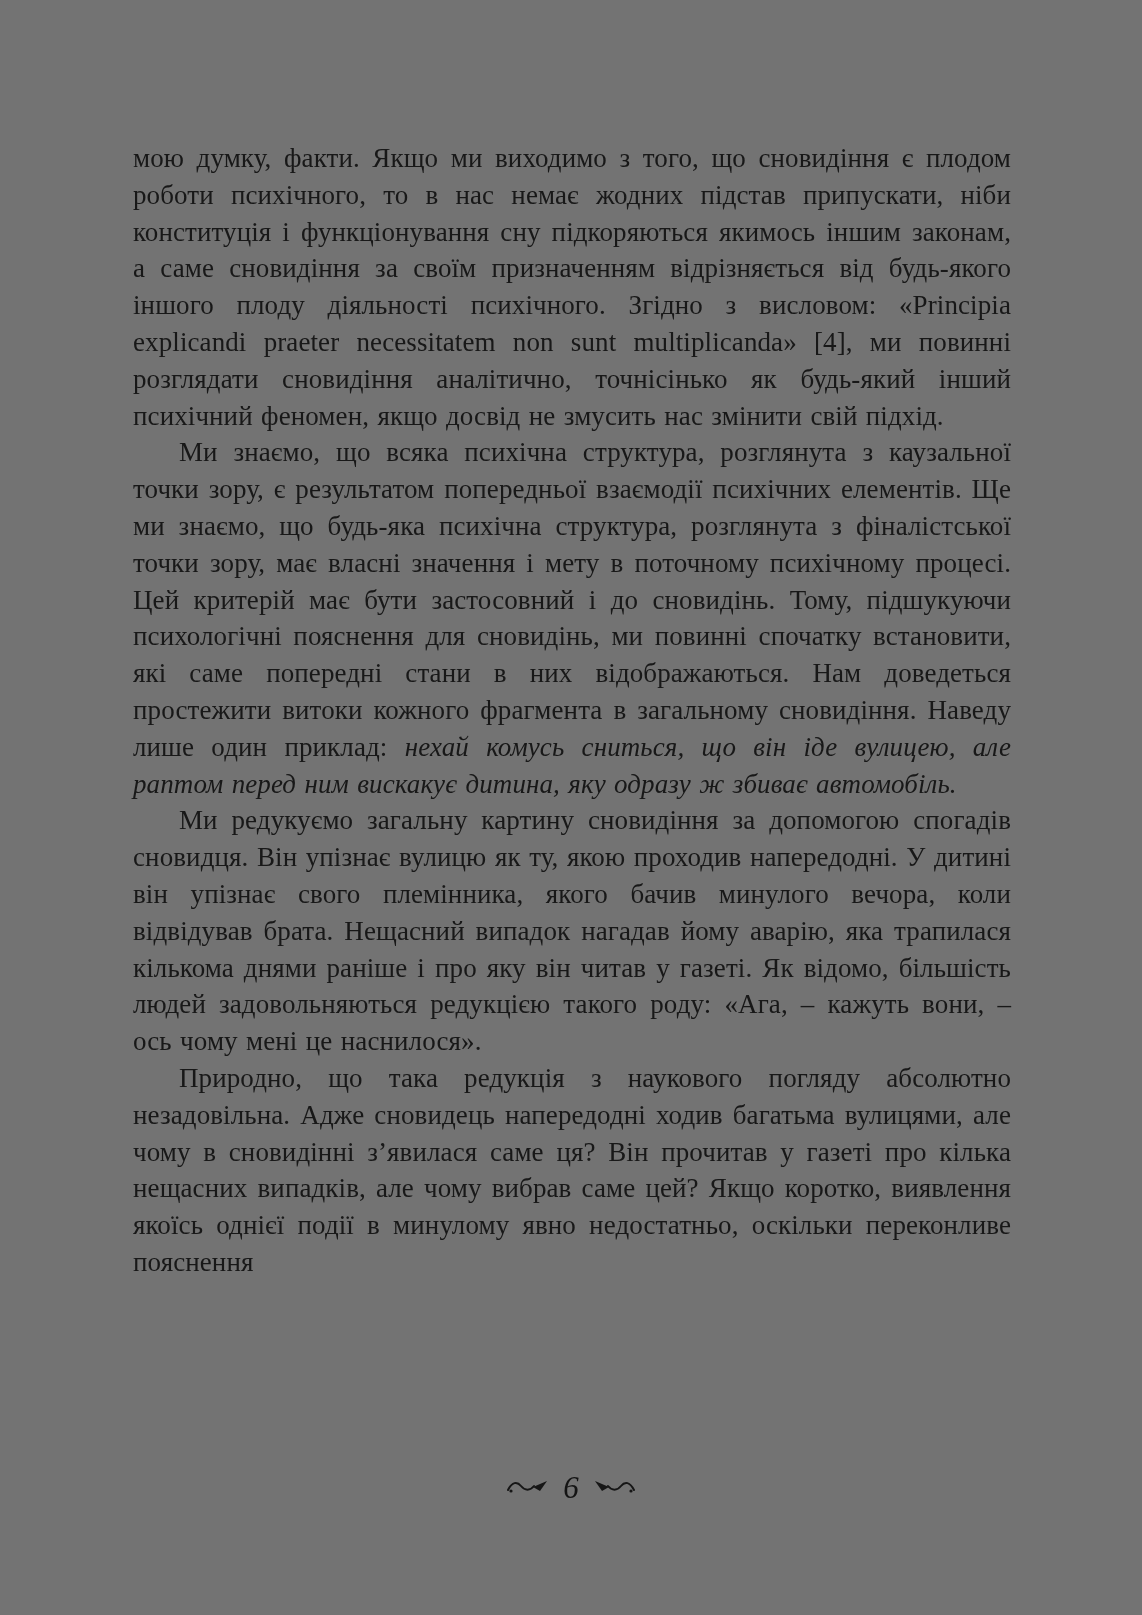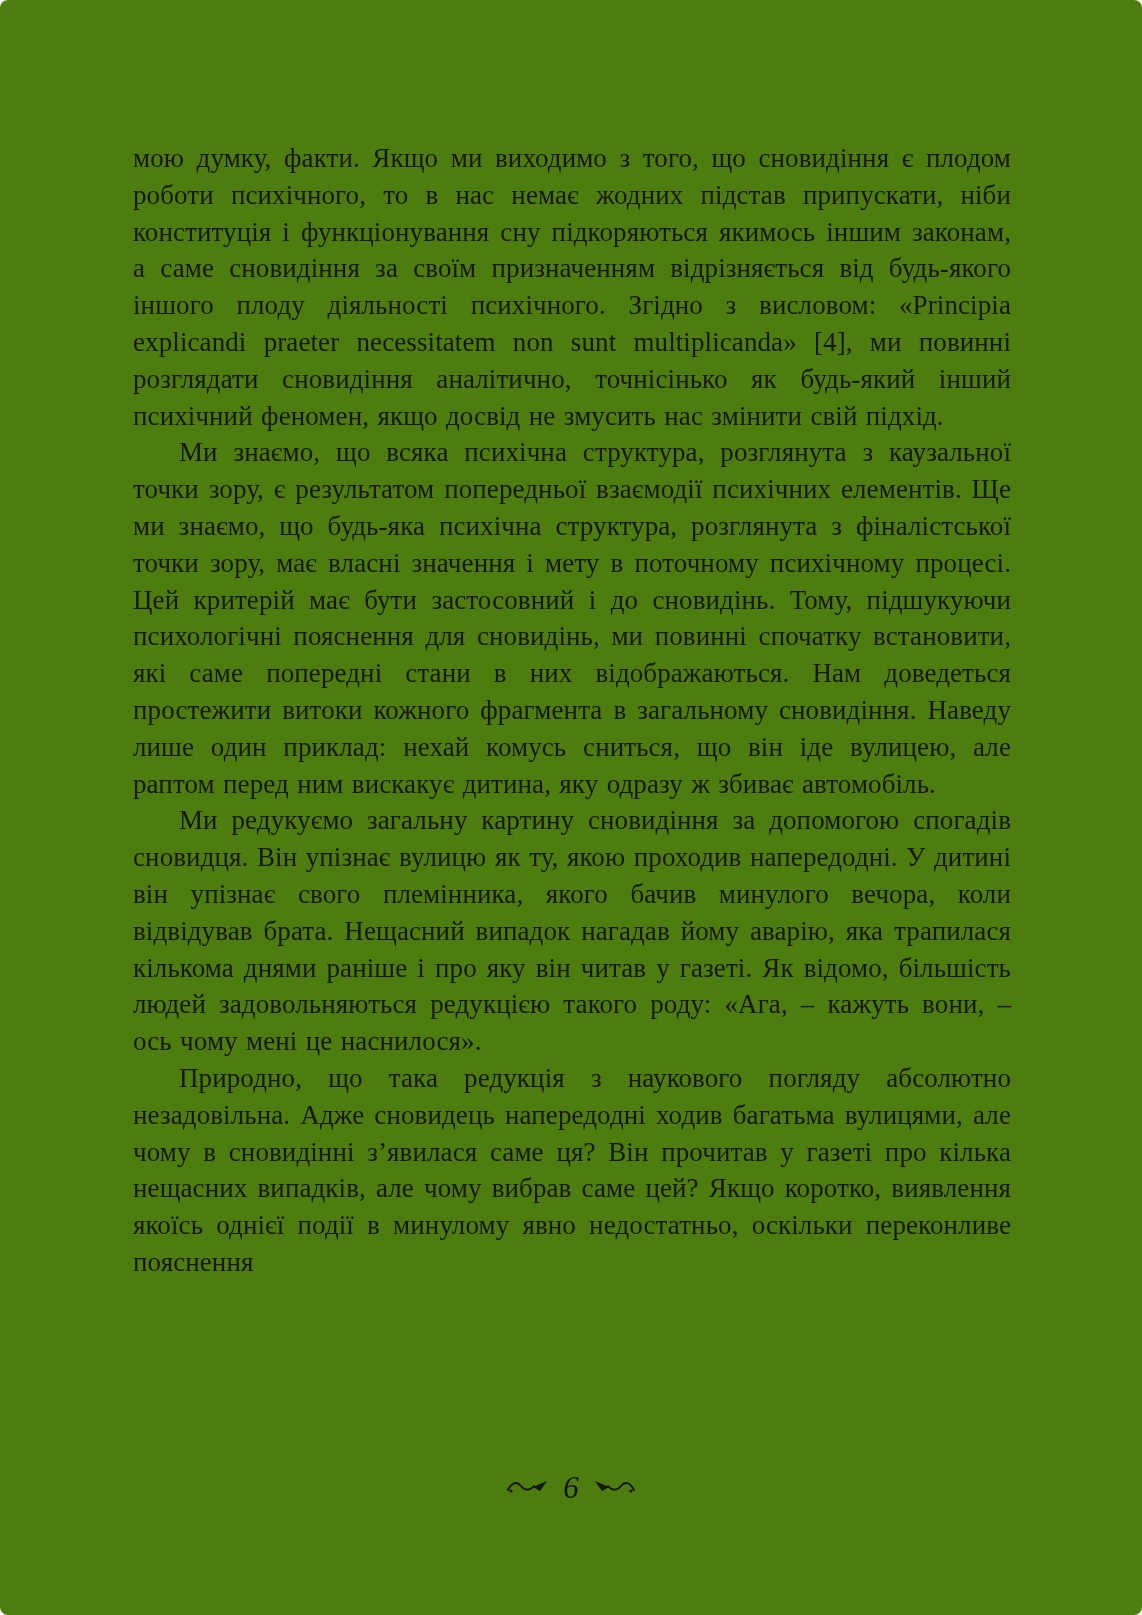--- a/index.html
+++ b/index.html
@@ -11,22 +11,21 @@
     height: 1615px;
     background: #ffffff;
     font-family: "Liberation Serif", serif;
     color: #181818;
     position: relative;
     overflow: hidden;
   }
   .page {
     position: absolute;
     inset: 0;
-    background: #4d7c0f;
-    border-radius: 8px;
+    background: #737373;
   }
   .text-block {
     position: absolute;
     left: 133px;
     top: 140px;
     width: 878px;
     font-size: 27px;
     line-height: 36.8px;
     text-align: justify;
     text-align-last: left;
@@ -35,20 +34,21 @@
   }
   .para {
     margin: 0;
     text-indent: 46px;
     hyphens: none;
   }
   .para.no-indent {
     text-indent: 0;
   }
   .italic {
+    font-style: italic;
   }
   .footer {
     position: absolute;
     left: 0;
     right: 0;
     top: 1472px;
     display: flex;
     justify-content: center;
     align-items: center;
     gap: 12px;

